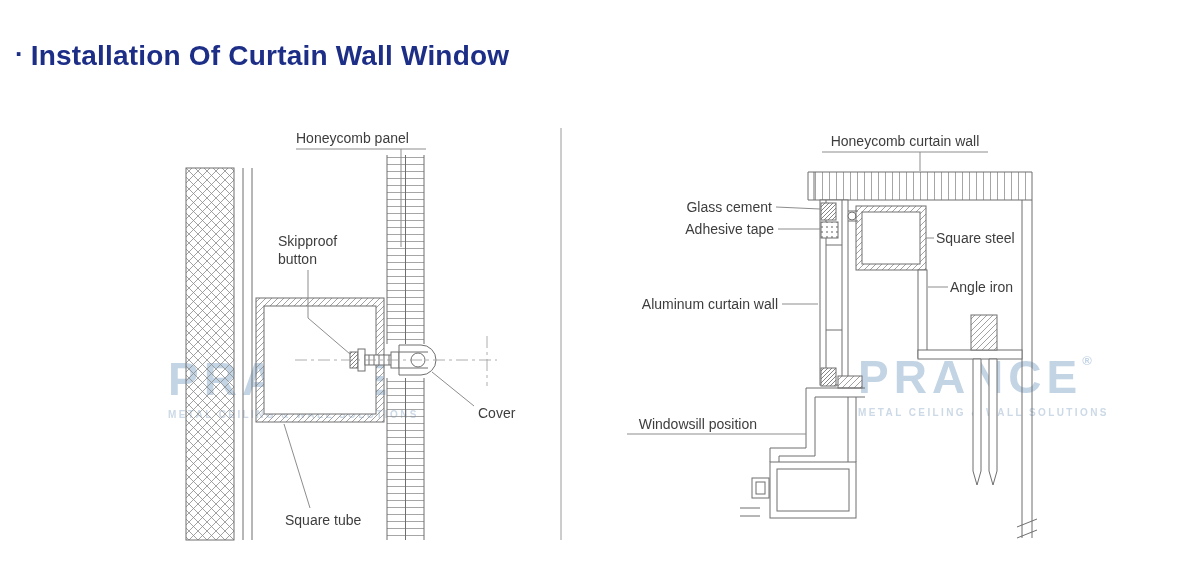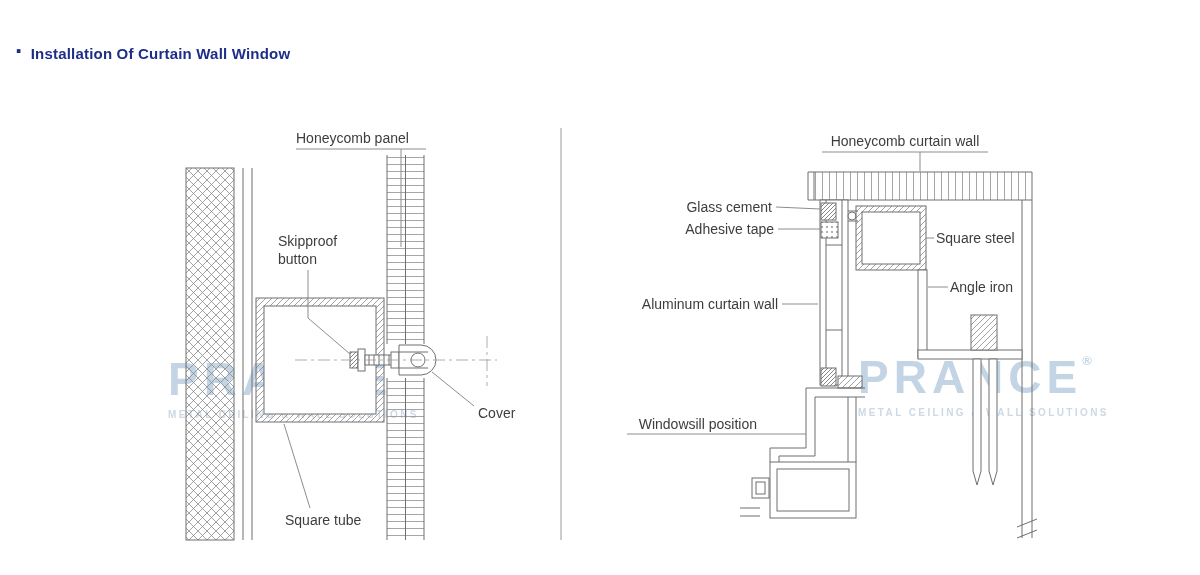--- a/index.html
+++ b/index.html
@@ -2,21 +2,21 @@
 <html><head>
 <meta charset="utf-8">
 <style>
   * { margin:0; padding:0; box-sizing:border-box; }
   html, body { width:1200px; height:575px; background:#ffffff; overflow:hidden;
                font-family:"Liberation Sans", sans-serif; }
   .canvas { position:relative; width:1200px; height:575px; background:#ffffff; }
 
   .title-row { position:absolute; left:15px; top:40px; display:flex; align-items:center; gap:7px; }
   .bullet { color:#1d2e87; font-size:26px; font-weight:bold; line-height:1; transform:translateY(-2px); }
-  .title  { color:#1d2e87; font-size:15px; font-weight:bold; letter-spacing:0.2px; }
+  .title  { color:#1d2e87; font-size:28px; font-weight:bold; letter-spacing:0.2px; }
 
   .watermark { position:absolute; user-select:none; pointer-events:none; }
   .wm-brand-row { white-space:nowrap; }
   .wm-brand { font-size:46px; font-weight:bold; letter-spacing:5px; color:#c3d4e4; }
   .wm-reg   { font-size:13px; font-weight:bold; color:#c3d4e4; vertical-align:28px; }
   .wm-tagline { font-size:10px; font-weight:bold; letter-spacing:2.4px; color:#ccd9e6; margin-top:3px; }
   .wm-left  { left:168px; top:352px; }
   .wm-right { left:858px; top:350px; }
 
   svg.diagram { position:absolute; left:0; top:0; }

